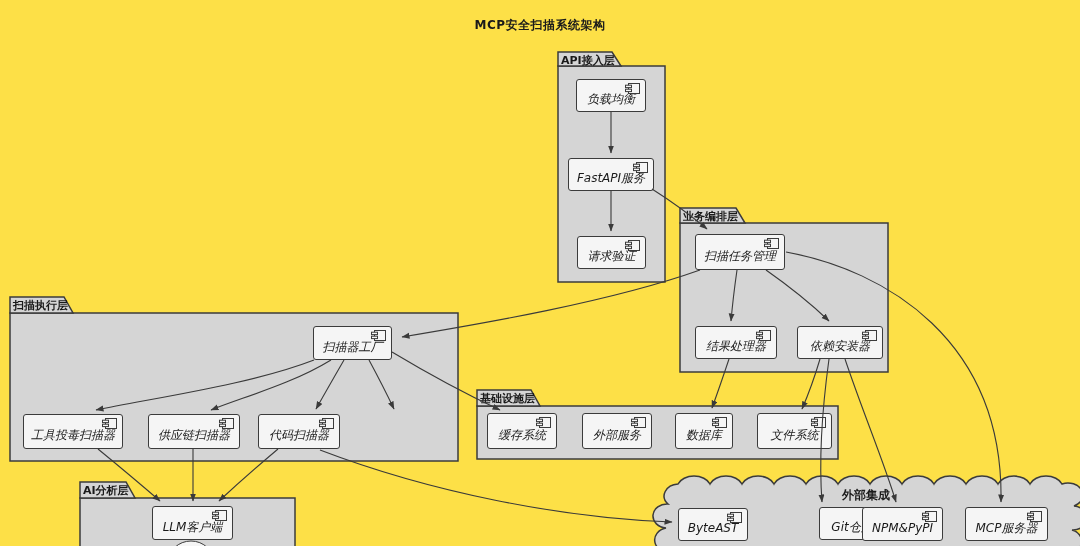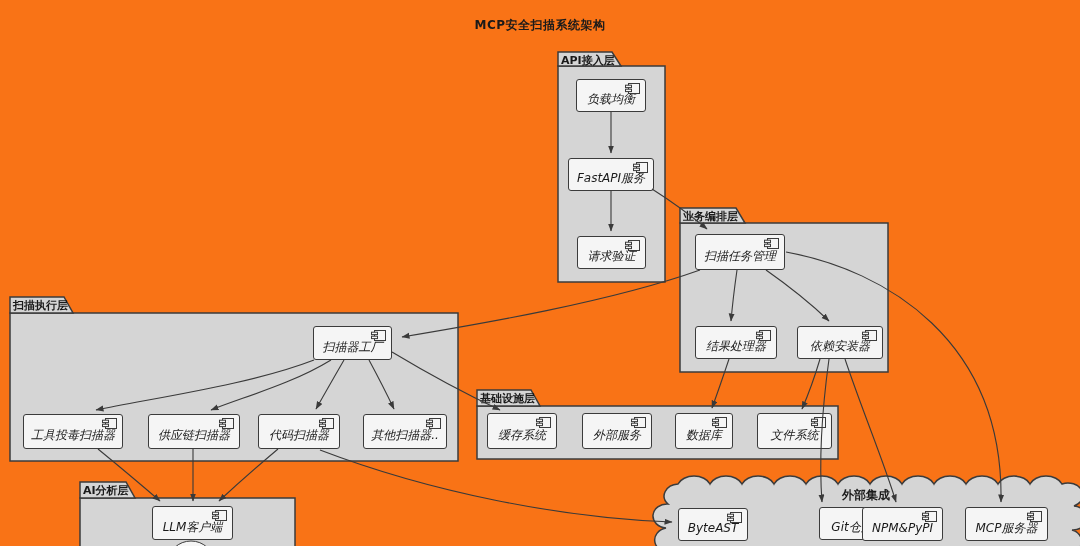--- a/index.html
+++ b/index.html
@@ -1,17 +1,17 @@
 <!DOCTYPE html>
 <html><head>
 <meta charset="utf-8">
 <style>
   html,body{margin:0;padding:0;background:#fff;}
   #canvas{
-    position:relative;width:1080px;height:546px;overflow:hidden;background:#f97316;
+    position:relative;width:1080px;height:546px;overflow:hidden;background:#fde047;
     font-family:"DejaVu Sans","Liberation Sans",sans-serif;color:#1a1a1a;
   }
   svg.layer{position:absolute;left:0;top:0;pointer-events:none;}
   .title{
     position:absolute;left:400px;top:17px;width:280px;text-align:center;
     font-size:12px;font-weight:bold;letter-spacing:.5px;
   }
   .tab-label{
     position:absolute;font-size:11px;font-weight:bold;white-space:nowrap;z-index:3;
   }
@@ -150,28 +150,20 @@
       </svg>
     <span class="lbl">供应链扫描器</span>
   </div>
   <div class="comp" style="left:258px;top:414px;width:82px;height:35px;">
     <svg class="cicon" viewBox="0 0 15 11">
         <rect x="3.5" y="0.5" width="11" height="10" fill="#f5f5f5" stroke="#3b3b3b"></rect>
         <rect x="0.5" y="2.2" width="6" height="2.4" fill="#f5f5f5" stroke="#3b3b3b"></rect>
         <rect x="0.5" y="6.2" width="6" height="2.4" fill="#f5f5f5" stroke="#3b3b3b"></rect>
       </svg>
     <span class="lbl">代码扫描器</span>
-  </div>
-  <div class="comp" style="left:363px;top:414px;width:84px;height:35px;">
-    <svg class="cicon" viewBox="0 0 15 11">
-        <rect x="3.5" y="0.5" width="11" height="10" fill="#f5f5f5" stroke="#3b3b3b"></rect>
-        <rect x="0.5" y="2.2" width="6" height="2.4" fill="#f5f5f5" stroke="#3b3b3b"></rect>
-        <rect x="0.5" y="6.2" width="6" height="2.4" fill="#f5f5f5" stroke="#3b3b3b"></rect>
-      </svg>
-    <span class="lbl">其他扫描器..</span>
   </div>
 
   <div class="comp" style="left:487px;top:413px;width:70px;height:36px;">
     <svg class="cicon" viewBox="0 0 15 11">
         <rect x="3.5" y="0.5" width="11" height="10" fill="#f5f5f5" stroke="#3b3b3b"></rect>
         <rect x="0.5" y="2.2" width="6" height="2.4" fill="#f5f5f5" stroke="#3b3b3b"></rect>
         <rect x="0.5" y="6.2" width="6" height="2.4" fill="#f5f5f5" stroke="#3b3b3b"></rect>
       </svg>
     <span class="lbl">缓存系统</span>
   </div>

